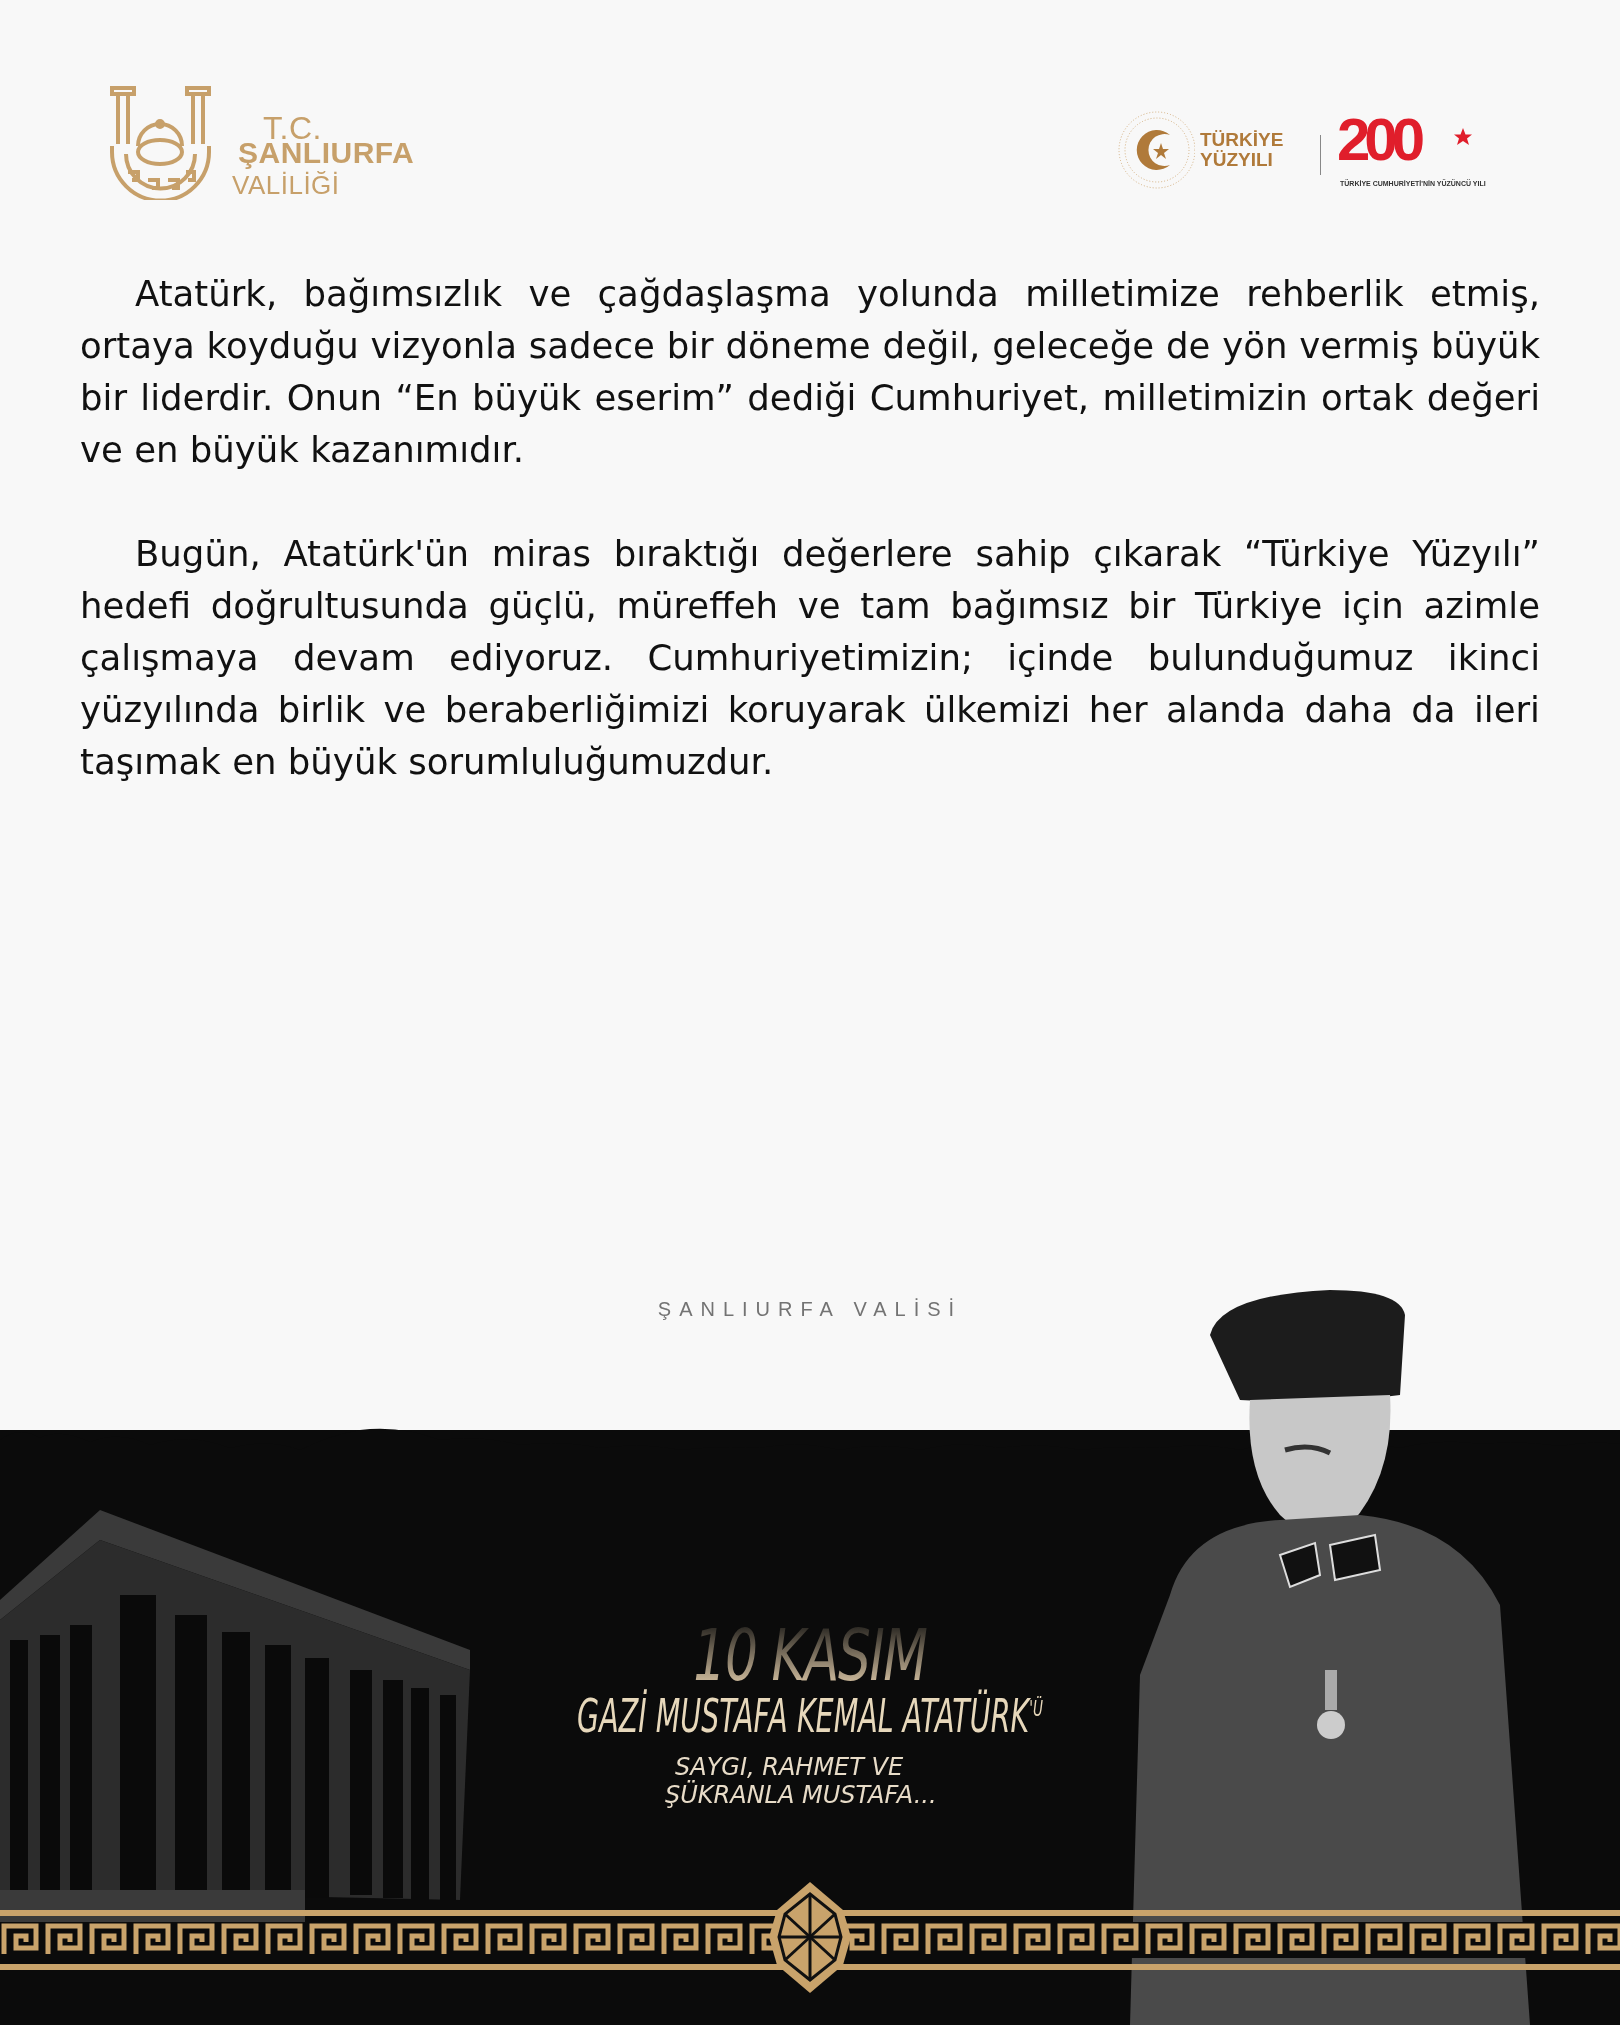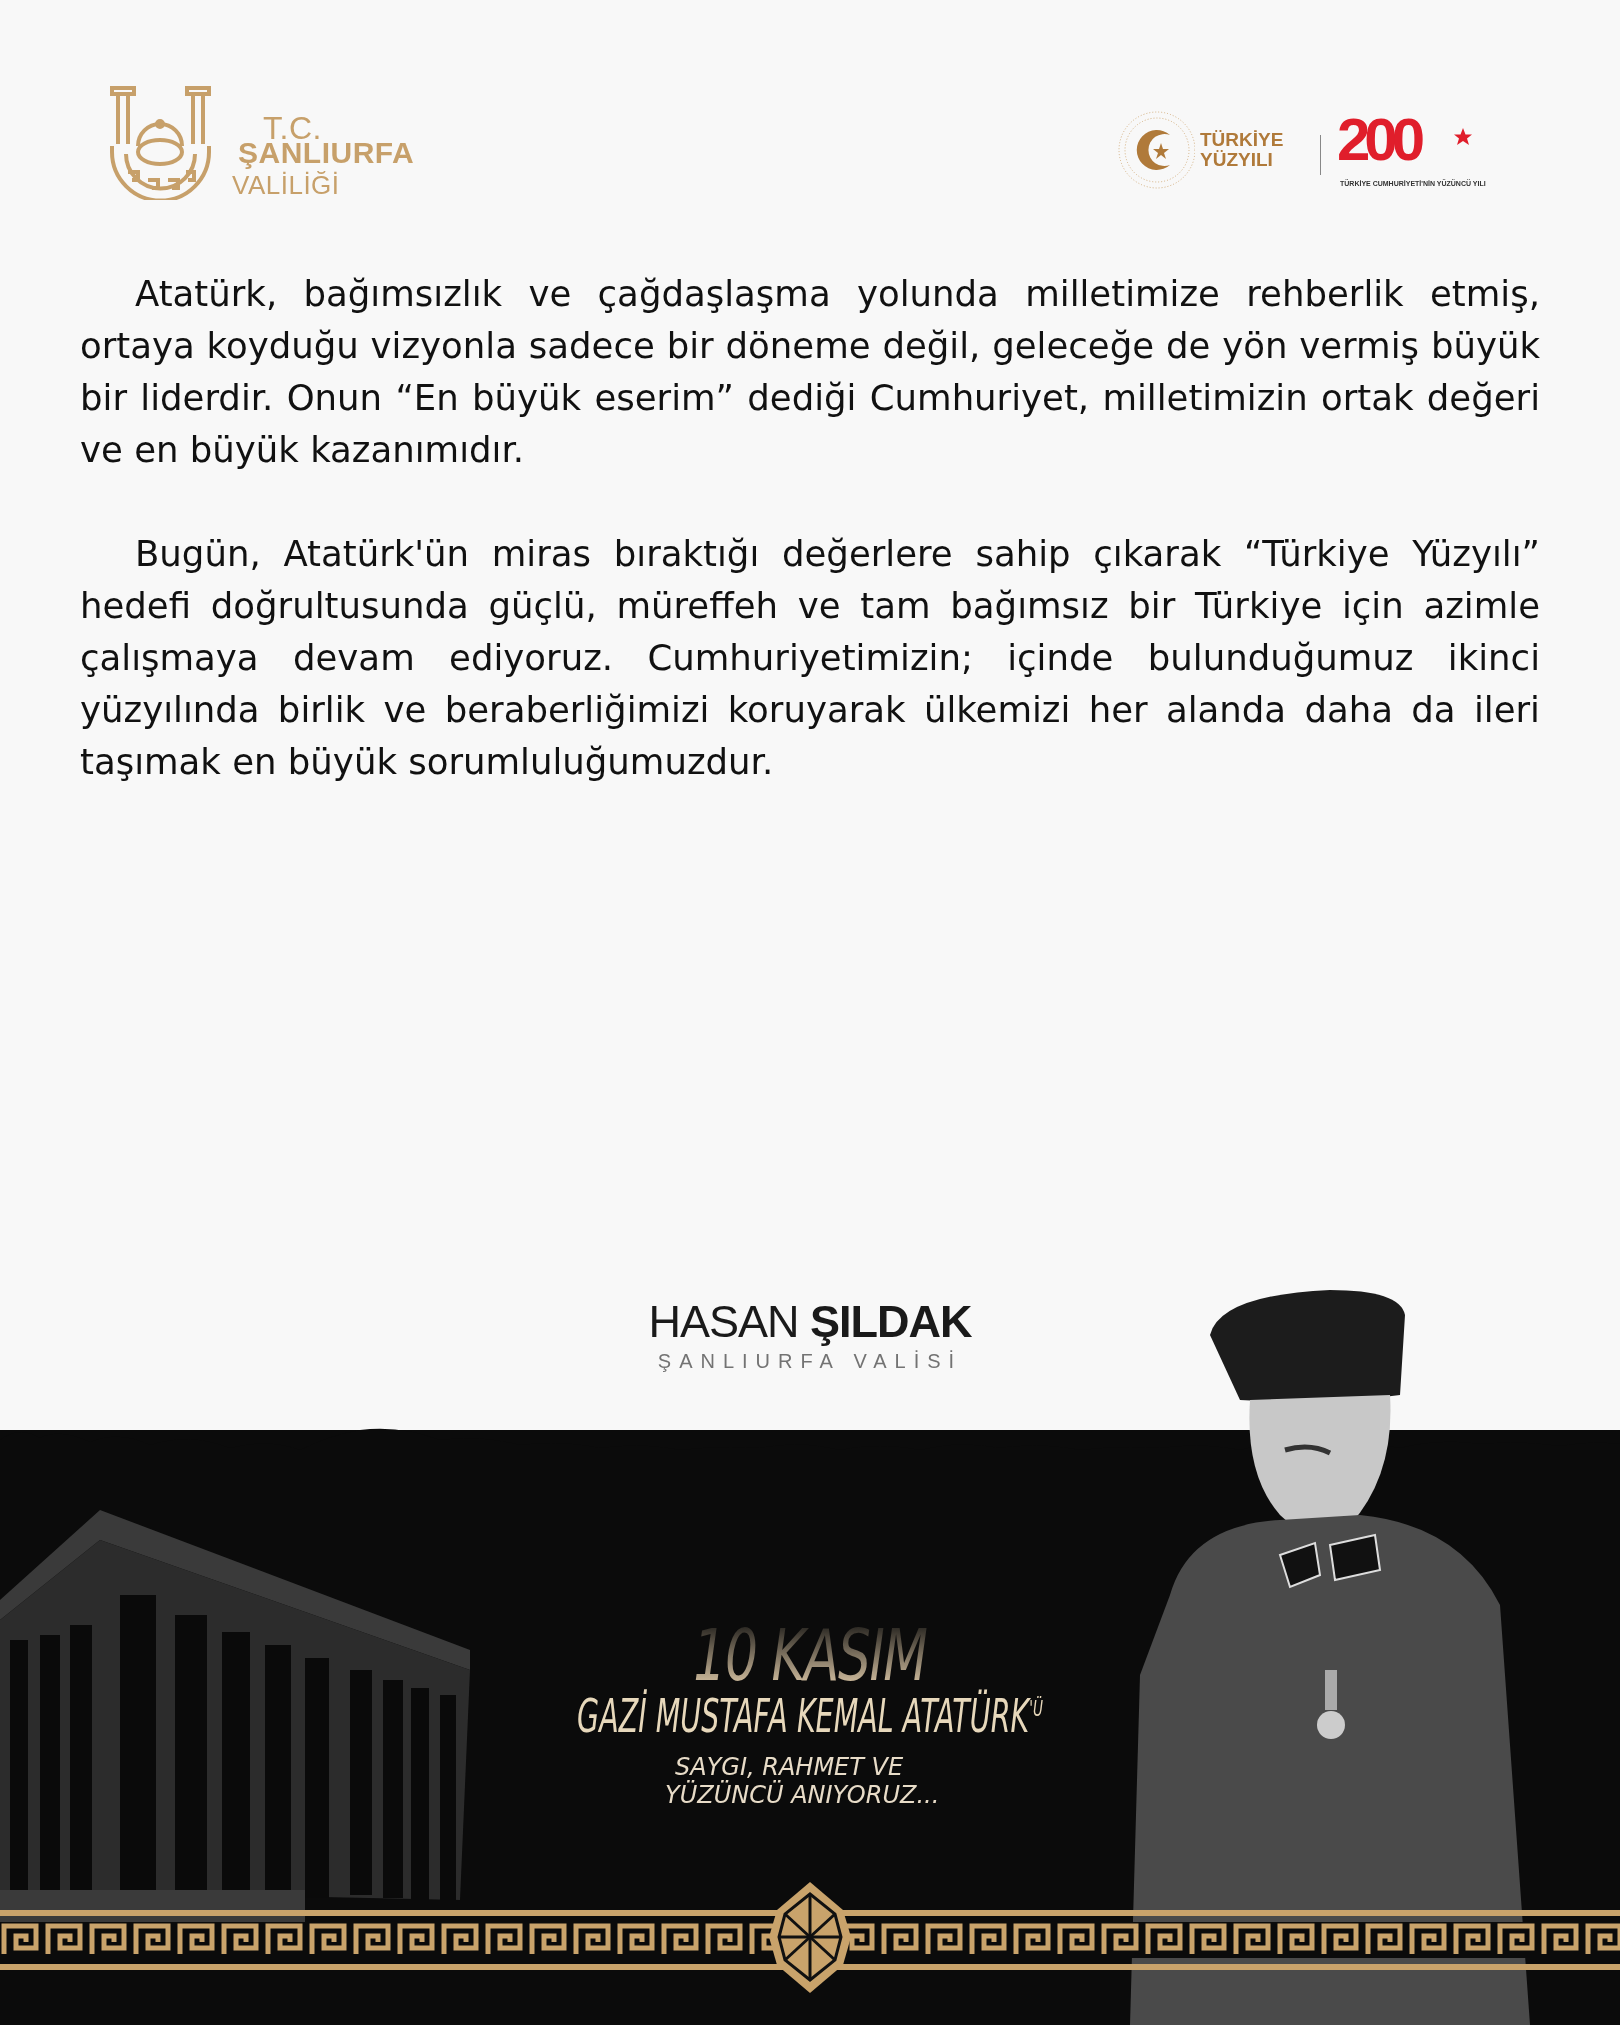--- a/index.html
+++ b/index.html
@@ -92,24 +92,20 @@
   </svg>
   <div class="hsub">TÜRKİYE CUMHURİYETİ'NİN YÜZÜNCÜ YILI</div>
 </div>
 
 <div class="letter">
   <p>Atatürk, bağımsızlık ve çağdaşlaşma yolunda milletimize rehberlik etmiş, ortaya koyduğu vizyonla sadece bir döneme değil, geleceğe de yön vermiş büyük bir liderdir. Onun “En büyük eserim” dediği Cumhuriyet, milletimizin ortak değeri ve en büyük kazanımıdır.</p>
   <p>Bugün, Atatürk'ün miras bıraktığı değerlere sahip çıkarak “Türkiye Yüzyılı” hedefi doğrultusunda güçlü, müreffeh ve tam bağımsız bir Türkiye için azimle çalışmaya devam ediyoruz. Cumhuriyetimizin; içinde bulunduğumuz ikinci yüzyılında birlik ve beraberliğimizi koruyarak ülkemizi her alanda daha da ileri taşımak en büyük sorumluluğumuzdur.</p>
 </div>
 
 <div class="sig">
-  <div class="name">
-    <span class="fn">HASAN</span>
-    <span class="ln">ŞILDAK</span>
-  </div>
   <div class="title">ŞANLIURFA VALİSİ</div>
 </div>
 
 <div class="dark"></div>
 <svg class="treeline" viewBox="0 0 1620 60" preserveAspectRatio="none">
   <path d="M0 20 Q20 5 40 18 Q60 8 90 22 Q120 10 150 25 Q190 12 230 28 Q270 18 300 30 Q330 15 360 10 Q400 5 440 20 Q480 15 520 25 Q560 20 600 28 Q640 22 680 30 Q720 25 760 28 Q800 20 840 30 Q880 22 920 30 Q960 20 1000 28 Q1040 22 1080 30 Q1120 25 1160 28 Q1200 22 1240 30 Q1280 18 1320 24 Q1360 20 1400 28 Q1440 18 1480 24 Q1520 20 1560 26 Q1590 20 1620 24 L1620 60 L0 60 Z" fill="#0b0b0b"></path>
 </svg>
 
 <svg class="mausoleum" viewBox="0 0 560 430">
   <polygon points="0,90 100,0 470,140 470,160 100,30 0,110" fill="#3a3a3a"></polygon>
@@ -140,21 +136,21 @@
   <polygon points="200,270 245,260 250,295 205,305" fill="#111" stroke="#ddd" stroke-width="2"></polygon>
   <rect x="195" y="395" width="12" height="40" fill="#aaa"></rect>
   <circle cx="201" cy="450" r="14" fill="#ccc"></circle>
 </svg>
 
 <div class="headline">
   <div class="date">10 KASIM</div>
   <div class="hname"><span>GAZİ MUSTAFA KEMAL ATATÜRK</span><sup>'Ü</sup></div>
   <div class="tagline">
     <span>SAYGI, RAHMET VE</span>
-    <span class="l2">YÜZÜNCÜ ANIYORUZ...</span>
+    <span class="l2">ŞÜKRANLA MUSTAFA...</span>
   </div>
 </div>
 
 <svg class="border" viewBox="0 0 1620 64">
   <defs>
     <pattern id="key" width="44" height="36" patternUnits="userSpaceOnUse" x="0" y="14">
       <rect width="44" height="36" fill="#0b0b0b"></rect>
       <path d="M4 32 V4 H36 V26 H16 V14 H26 V20" fill="none" stroke="#c9a36b" stroke-width="5"></path>
     </pattern>
   </defs>

